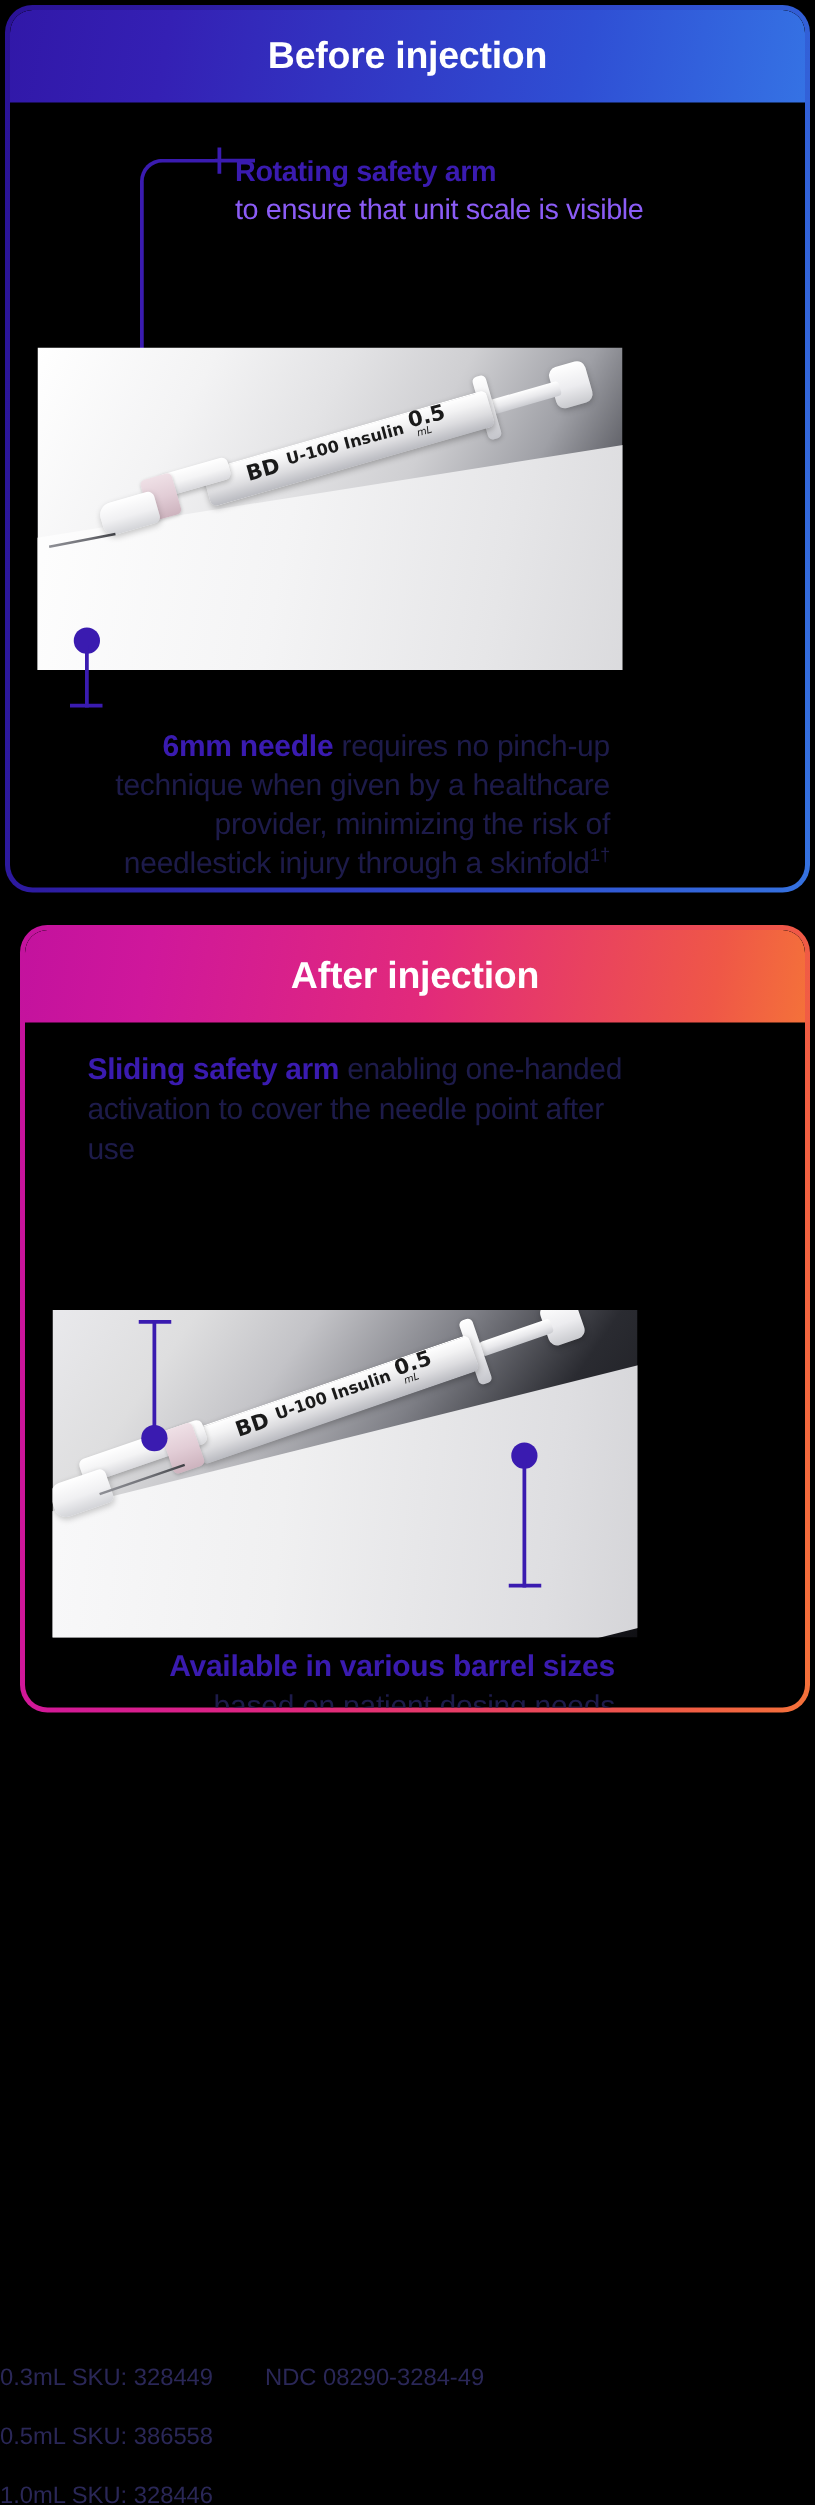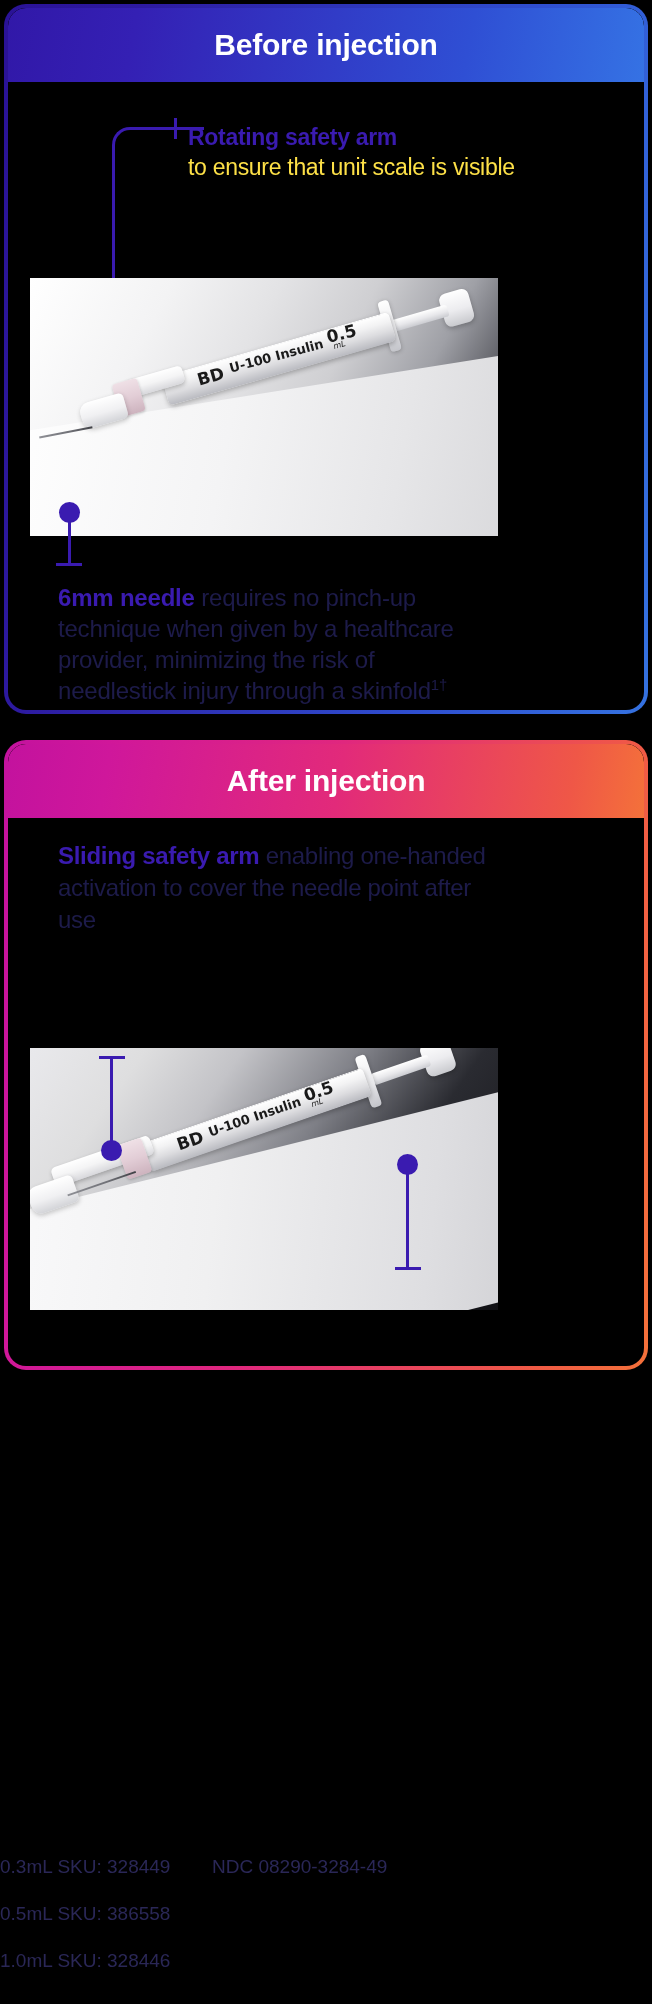--- a/index.html
+++ b/index.html
@@ -16,21 +16,21 @@
     border-radius: 22px;
     padding: 4px;
     overflow: hidden;
   }
   .card-before {
     margin: 4px 4px 0 4px;
     height: 710px;
     background: linear-gradient(100deg, #2a1296 0%, #2d1aa0 18%, #2f4fd0 70%, #3572e0 100%);
   }
   .card-after {
-    margin: 26px 4px 0 4px;
+    margin: 26px 4px 0 16px;
     height: 630px;
     background: linear-gradient(100deg, #c3129e 0%, #d0179a 14%, #e0277e 45%, #f05a45 85%, #f4713a 100%);
   }
   .card-inner {
     position: relative;
     width: 100%;
     height: 100%;
     background: #000000;
     border-radius: 18px;
     overflow: hidden;
@@ -80,21 +80,21 @@
   }
   .anno-top .title {
     font-size: 23px;
     font-weight: bold;
     color: #3a1bb0;
     line-height: 30px;
     letter-spacing: -0.3px;
   }
   .anno-top .sub {
     font-size: 23px;
-    color: #fde047;
+    color: #8b5cf6;
     line-height: 31px;
     letter-spacing: -0.3px;
   }
 
   
   .photo {
     position: absolute;
     overflow: hidden;
   }
   .photo-1 { left: 22px; top: 196px; width: 468px; height: 258px; }
@@ -212,20 +212,21 @@
     border-top: 3px solid #3a1bb0;
     border-top-left-radius: 18px;
   }
 
   
   .para-1 {
     position: absolute;
     left: 50px;
     top: 500px;
     width: 430px;
+    text-align: right;
   }
   .anno-after {
     position: absolute;
     left: 50px;
     top: 22px;
     width: 430px;
     font-size: 24px;
     line-height: 32px;
     letter-spacing: -0.3px;
   }
@@ -246,21 +247,21 @@
   }
   .sku-row {
     display: flex;
     align-items: baseline;
     margin-bottom: 25px;
     font-size: 19px;
     color: #2a2757;
     letter-spacing: 0px;
   }
   .sku-col-a { width: 212px; }
-  .sku-col-b { width: 260px; }
+  .sku-col-b { width: 260px; margin-top: 36px; }
 </style>
 </head>
 <body>
 
 <div class="card card-before">
   <div class="card-inner">
 
     <div class="banner banner-before">
       <span class="banner-title">Before injection</span>
     </div>
@@ -355,20 +356,25 @@
         <div class="leader-line" style="left:102px; top:238px; width:3px; height:90px;"></div>
         <div class="dot" style="left:93px; top:322px;"></div>
       </div>
 
       <div class="leader">
         <div class="dot" style="left:389px; top:336px;"></div>
         <div class="leader-line" style="left:398px; top:350px; width:3px; height:102px;"></div>
         <div class="tick" style="left:387px; top:449px; width:26px; height:3px;"></div>
       </div>
 
+      <div class="para para-2">
+        <div class="accent" style="font-size:24px;line-height:32px;">Available in various barrel sizes</div>
+        <div>based on patient dosing needs</div>
+
+      </div>
 
     </div>
   </div>
 </div>
 
 <div class="sku-block">
   <div class="sku-row">
     <span class="sku-col-a">0.3mL SKU: 328449</span>
     <span class="sku-col-b">NDC 08290-3284-49</span>
   </div>

